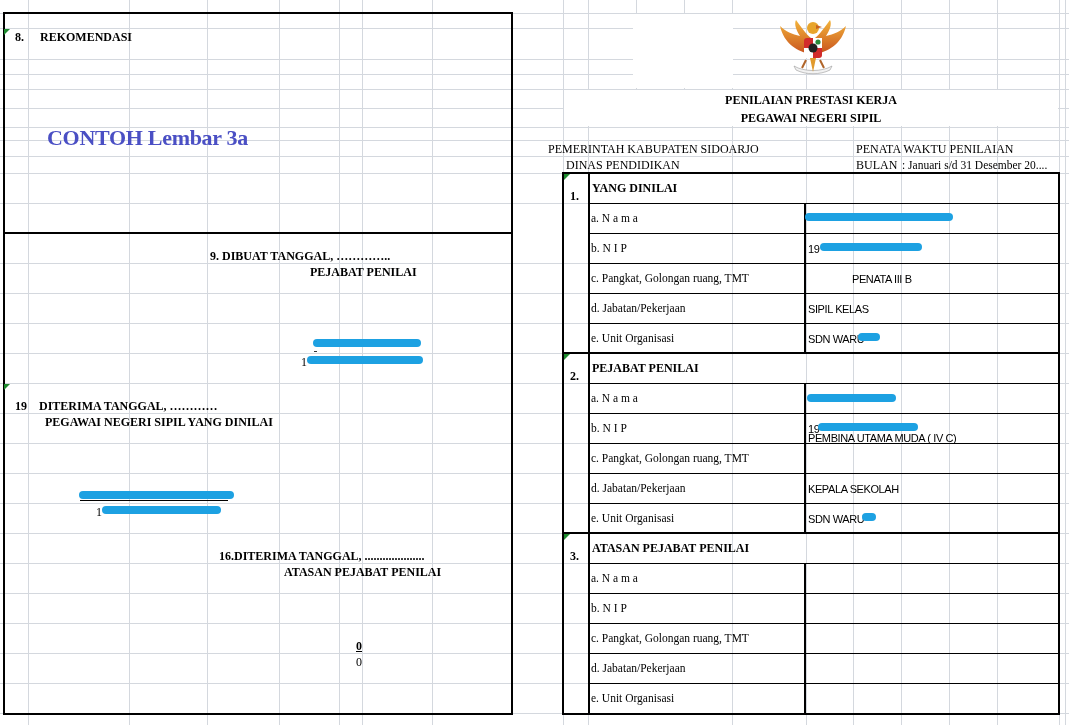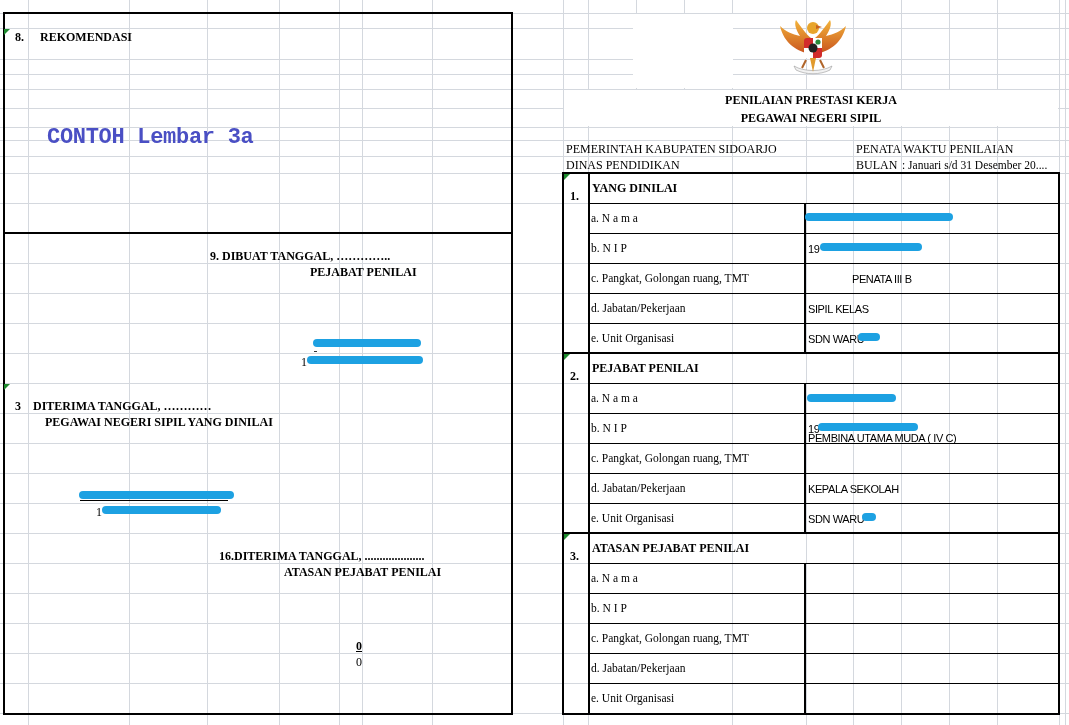--- a/index.html
+++ b/index.html
@@ -13,21 +13,21 @@
   .grid-h { height:1px; }
   .grid-v { width:1px; }
   .box { position:absolute; border:2px solid #000; box-sizing:border-box; background:transparent; }
   .hline { position:absolute; height:2px; background:#000; }
   .vline { position:absolute; width:2px; background:#000; }
   .thin-h { position:absolute; height:1px; background:#000; }
   .txt { position:absolute; white-space:nowrap; font-size:12px; line-height:14px; }
   .b { font-weight:bold; }
   .watermark {
     position:absolute; left:47px; top:125px;
-    font-family:Liberation Mono, monospace;
+    font-family:Liberation Serif, serif;
     font-weight:bold; font-size:22px; color:#4a4fc4; letter-spacing:-0.3px;
   }
   .comment-mark {
     position:absolute; width:0; height:0;
     border-top:6px solid #1e8a2e; border-right:6px solid transparent;
   }
   .redact {
     position:absolute; height:8px; border-radius:5px; background:#1da1e2;
   }
   .under { text-decoration:underline; }
@@ -101,21 +101,21 @@
   <div class="watermark">CONTOH Lembar 3a</div>
 
   <div class="txt b" style="left:210px;top:249px">9. DIBUAT TANGGAL, …………..</div>
   <div class="txt b" style="left:310px;top:265px">PEJABAT PENILAI</div>
   <div class="txt b under" style="left:314px;top:339px;width:106px;color:#333">&nbsp;</div>
   <div class="redact" style="left:313px;top:339px;width:108px"></div>
   <div class="txt" style="left:301px;top:355px">1</div>
   <div class="redact" style="left:307px;top:356px;width:116px"></div>
 
   <div class="comment-mark" style="left:4px;top:384px"></div>
-  <div class="txt b" style="left:15px;top:399px;white-space:pre">3    DITERIMA TANGGAL, …………</div>
+  <div class="txt b" style="left:15px;top:399px;white-space:pre">19    DITERIMA TANGGAL, …………</div>
   <div class="txt b" style="left:45px;top:415px">PEGAWAI NEGERI SIPIL YANG DINILAI</div>
   <div class="redact" style="left:79px;top:491px;width:155px"></div>
   <div class="thin-h" style="left:80px;top:500px;width:148px"></div>
   <div class="txt" style="left:96px;top:505px">1</div>
   <div class="redact" style="left:102px;top:506px;width:119px"></div>
 
   <div class="txt b" style="left:219px;top:549px">16.DITERIMA TANGGAL, ....................</div>
   <div class="txt b" style="left:284px;top:565px">ATASAN PEJABAT PENILAI</div>
   <div class="txt b under" style="left:356px;top:639px">0</div>
   <div class="txt" style="left:356px;top:655px">0</div>
@@ -140,21 +140,21 @@
     <circle cx="37" cy="34" r="4.5" fill="#222"></circle>
     <circle cx="42" cy="28" r="2.6" fill="#2a8a3a"></circle>
     <path d="M18 52 C28 58 46 58 56 52 L54 56 C44 61 30 61 20 56 Z" fill="#f2f2f2" stroke="#999" stroke-width="0.6"></path>
     <path d="M30 46 L26 54 M44 46 L48 54" stroke="#b0652a" stroke-width="2"></path>
     <path d="M34 44 L37 58 L40 44 Z" fill="#e19a2d"></path>
   </svg>
 
   <div class="txt b" style="left:564px;top:93px;width:494px;text-align:center">PENILAIAN PRESTASI KERJA</div>
   <div class="txt b" style="left:564px;top:111px;width:494px;text-align:center">PEGAWAI NEGERI SIPIL</div>
 
-  <div class="txt" style="left:566px;top:142px">PEMERINTAH KABUPATEN SIDOARJO</div>
+  <div class="txt" style="left:548px;top:142px">PEMERINTAH KABUPATEN SIDOARJO</div>
   <div class="txt" style="left:566px;top:158px">DINAS PENDIDIKAN</div>
   <div class="txt" style="left:856px;top:142px">PENATA WAKTU PENILAIAN</div>
   <div class="txt" style="left:856px;top:158px">BULAN</div>
   <div class="txt" style="left:902px;top:158px;font-size:11.5px">: Januari s/d 31 Desember 20....</div>
 
   <div class="box" style="left:562px;top:172px;width:498px;height:543px"></div>
 
   <div class="vline" style="left:588px;top:172px;height:543px"></div>
 
   <div class="hline" style="left:562px;top:352px;width:498px"></div>

